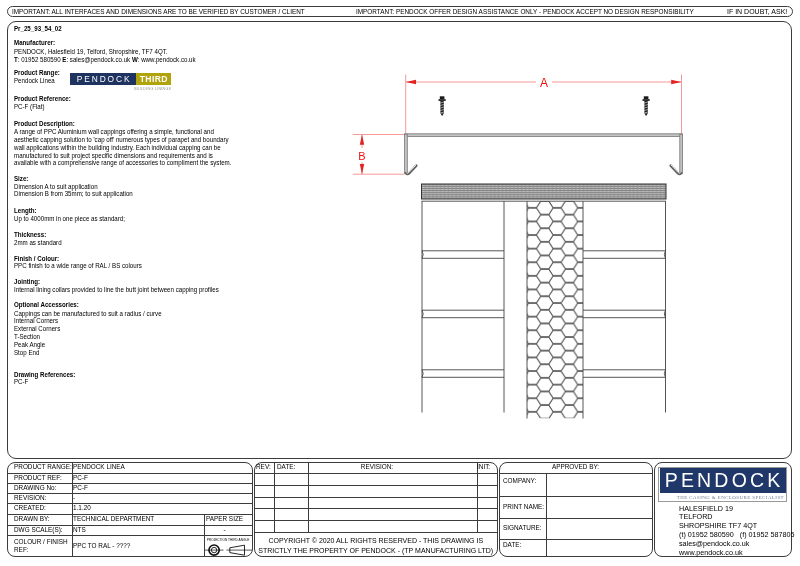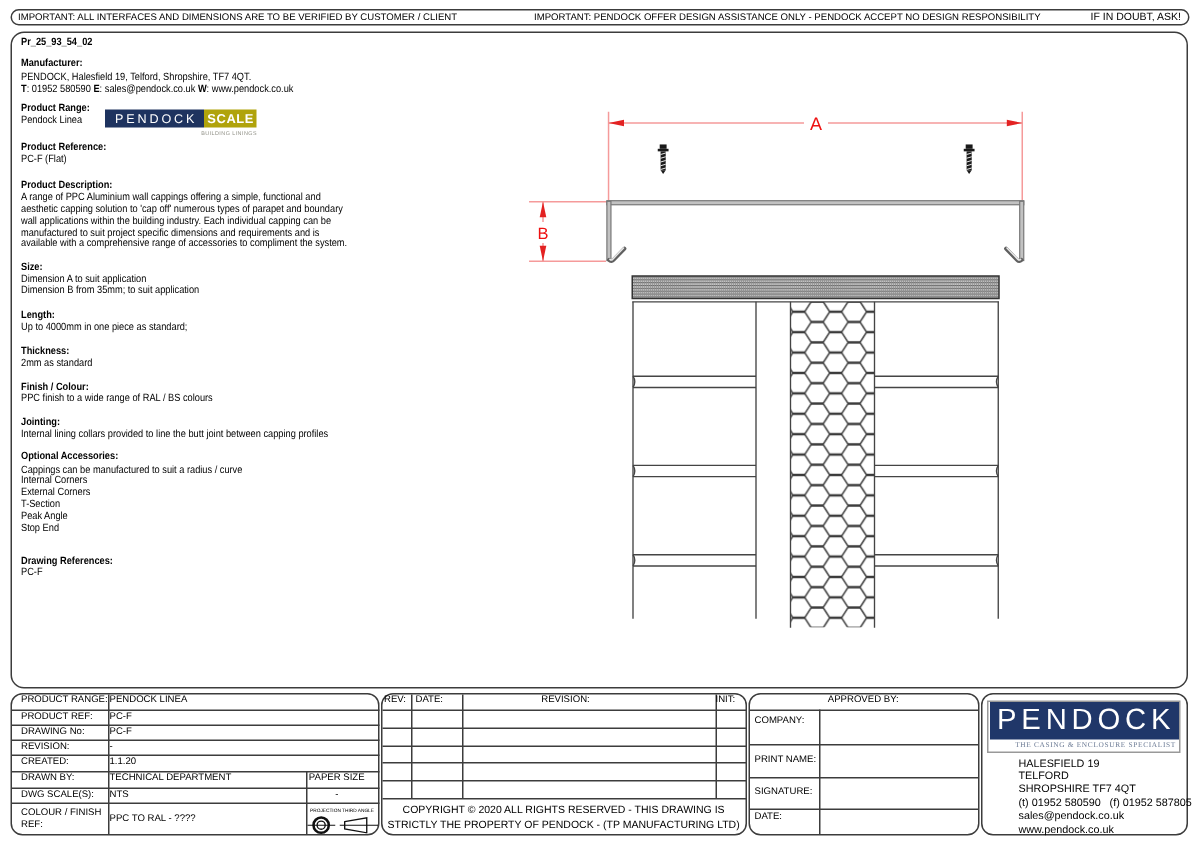--- a/index.html
+++ b/index.html
@@ -27,21 +27,21 @@
 <div class="t b" style="left:14px;top:24.6px;">Pr_25_93_54_02</div>
 
 <div class="t b" style="left:14px;top:39.4px;">Manufacturer:</div>
 <div class="t" style="left:14px;top:48.1px;">PENDOCK, Halesfield 19, Telford, Shropshire, TF7 4QT.</div>
 <div class="t" style="left:14px;top:56.2px;"><span class="b">T</span>: 01952 580590 <span class="b">E</span>: sales@pendock.co.uk <span class="b">W</span>: www.pendock.co.uk</div>
 
 <div class="t b" style="left:14px;top:69.3px;">Product Range:</div>
 <div class="t" style="left:14px;top:77.2px;">Pendock Linea</div>
 
 <div style="position:absolute;left:70px;top:73.4px;width:66.3px;height:11.7px;background:#1e335f;color:#fff;font-size:8.4px;letter-spacing:1.9px;text-indent:1.9px;text-align:center;line-height:12px;">PENDOCK</div>
-<div style="position:absolute;left:136.3px;top:73.4px;width:35px;height:11.7px;background:#b0a30b;color:#fff;font-size:8.6px;font-weight:bold;letter-spacing:0.4px;text-align:center;line-height:12px;">SCALE</div>
+<div style="position:absolute;left:136.3px;top:73.4px;width:35px;height:11.7px;background:#b0a30b;color:#fff;font-size:8.6px;font-weight:bold;letter-spacing:0.4px;text-align:center;line-height:12px;">THIRD</div>
 <div style="position:absolute;left:119px;top:86.7px;width:52.3px;font-size:3.6px;color:#8f8f85;text-align:right;letter-spacing:0.3px;white-space:nowrap;">BUILDING LININGS</div>
 
 <div class="t b" style="left:14px;top:95.3px;">Product Reference:</div>
 <div class="t" style="left:14px;top:103.4px;">PC-F (Flat)</div>
 
 <div class="t b" style="left:14px;top:120.1px;">Product Description:</div>
 <div class="t" style="left:14px;top:128.1px;">A range of PPC Aluminium wall cappings offering a simple, functional and</div>
 <div class="t" style="left:14px;top:135.9px;">aesthetic capping solution to 'cap off' numerous types of parapet and boundary</div>
 <div class="t" style="left:14px;top:143.7px;">wall applications within the building industry. Each individual capping can be</div>
 <div class="t" style="left:14px;top:151.5px;">manufactured to suit project specific dimensions and requirements and is</div>

